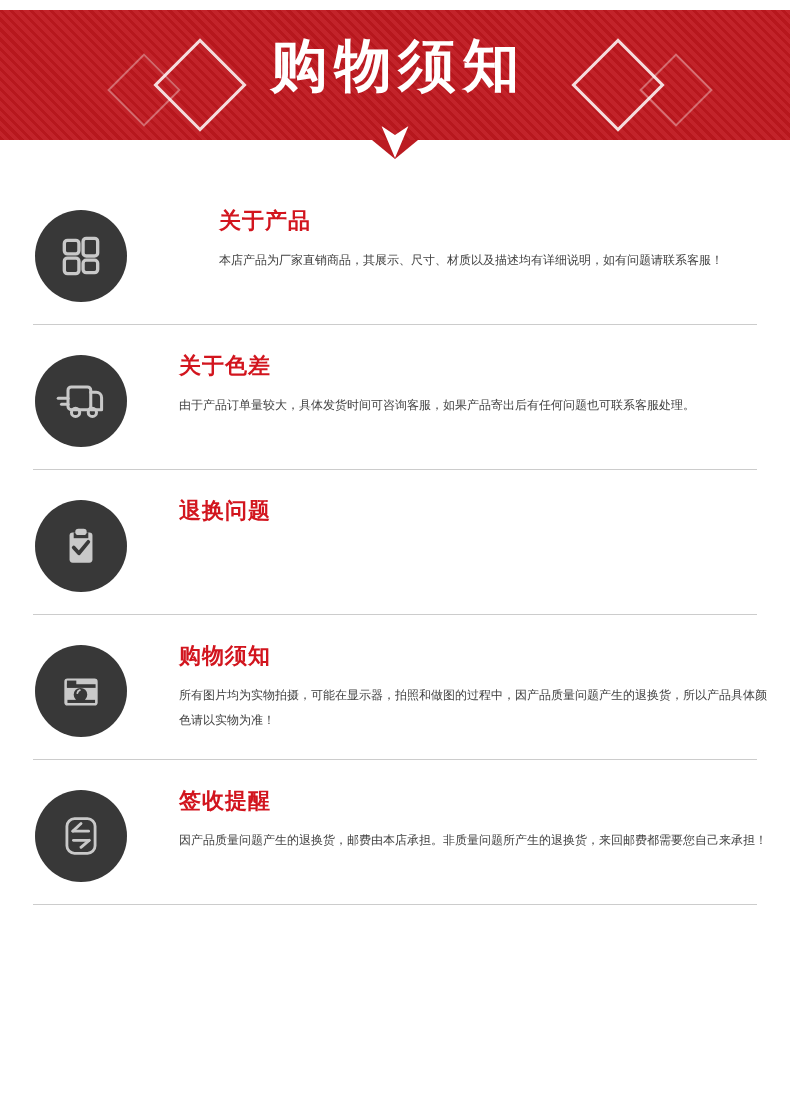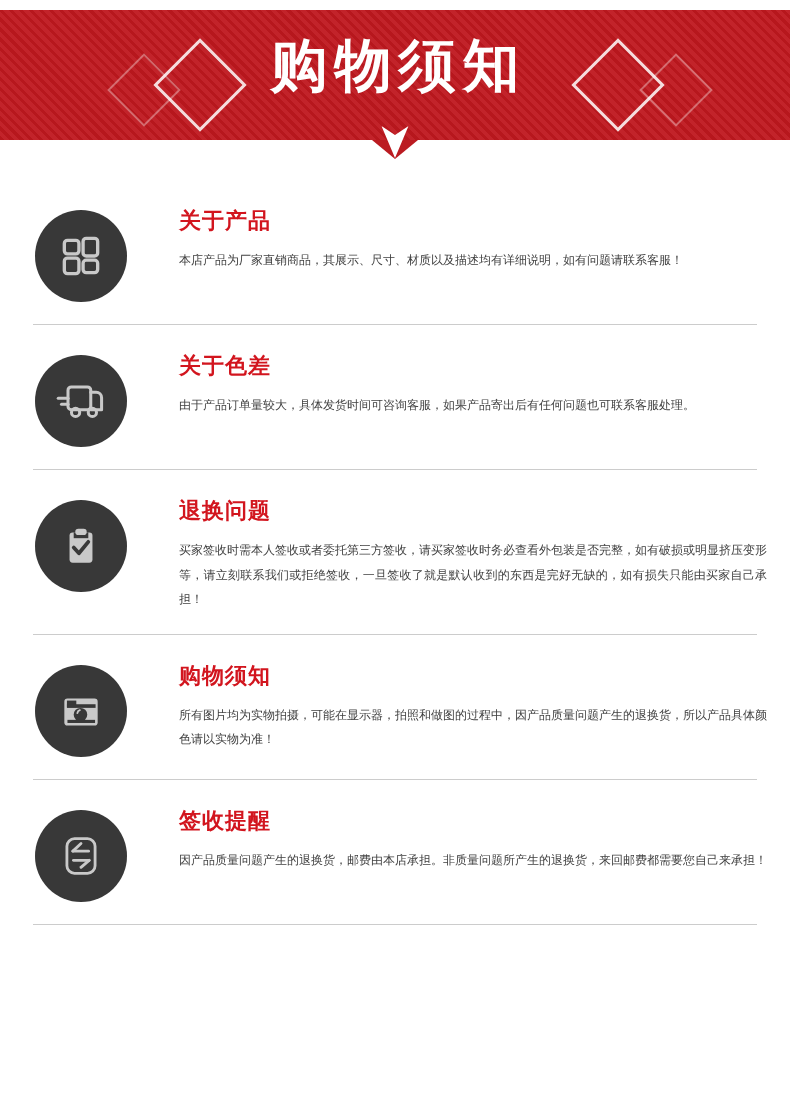--- a/index.html
+++ b/index.html
@@ -31,21 +31,21 @@
   .banner-notch {
     position:absolute; left:50%; bottom:-19px; transform:translateX(-50%);
     width:0; height:0; border-left:23px solid transparent; border-right:23px solid transparent;
     border-top:19px solid #bb1b21; z-index:1;
   }
   .banner-arrow { position:absolute; left:50%; bottom:-18px; transform:translateX(-50%); z-index:2; }
 
   
   .main { padding:20px 33px 0 33px; }
   .section { display:flex; align-items:flex-start; padding:24px 0 22px 2px; border-bottom:1px solid #cccccc; }
-  .section.first { padding-top:44px; }
+  .section.first { padding-top:44px;gap:40px; }
   .icon-circle {
     flex:0 0 92px; width:92px; height:92px; border-radius:50%; background:#383838;
     display:flex; align-items:center; justify-content:center; margin-top:6px;
   }
   .section-body { margin-left:52px; padding-top:2px; }
   .section-title { color:#d2151e; font-size:22px; font-weight:700; letter-spacing:1px; margin-bottom:12px; }
   .section-text { color:#3f3f3f; font-size:12px; line-height:2.05; width:588px; text-align:justify; }
 
   
   .footer { height:52px; position:relative; }
@@ -109,21 +109,20 @@
       <div class="icon-circle">
         <svg width="50" height="50" viewBox="0 0 48 48">
           <rect x="13" y="11" width="22" height="29" rx="3" fill="#c9c9c9"></rect>
           <rect x="17" y="11" width="14" height="5.5" fill="#383838"></rect>
           <rect x="18.5" y="7.5" width="11" height="6" rx="3" fill="#c9c9c9"></rect>
           <polyline points="17,25.5 22,31 31,20" fill="none" stroke="#383838" stroke-width="3.6" stroke-linecap="round" stroke-linejoin="round"></polyline>
         </svg>
       </div>
       <div class="section-body">
         <div class="section-title">退换问题</div>
-        <div class="section-text">买家签收时需本人签收或者委托第三方签收，请买家签收时务必查看外包装是否完整，如有破损或明显挤压变形等，请立刻联系我们或拒绝签收，一旦签收了就是默认收到的东西是完好无缺的，如有损失只能由买家自己承担！</div>
       </div>
     </div>
 
     <div class="section">
       <div class="icon-circle">
         <svg width="50" height="50" viewBox="0 0 48 48">
           <rect x="8" y="12" width="32" height="26" rx="3" fill="#c9c9c9"></rect>
           <rect x="10.5" y="14" width="9" height="6.5" fill="#383838"></rect>
           <rect x="10.5" y="17.5" width="27.5" height="3.5" fill="#383838"></rect>
           <circle cx="23.5" cy="27.5" r="6.5" fill="#383838"></circle>

